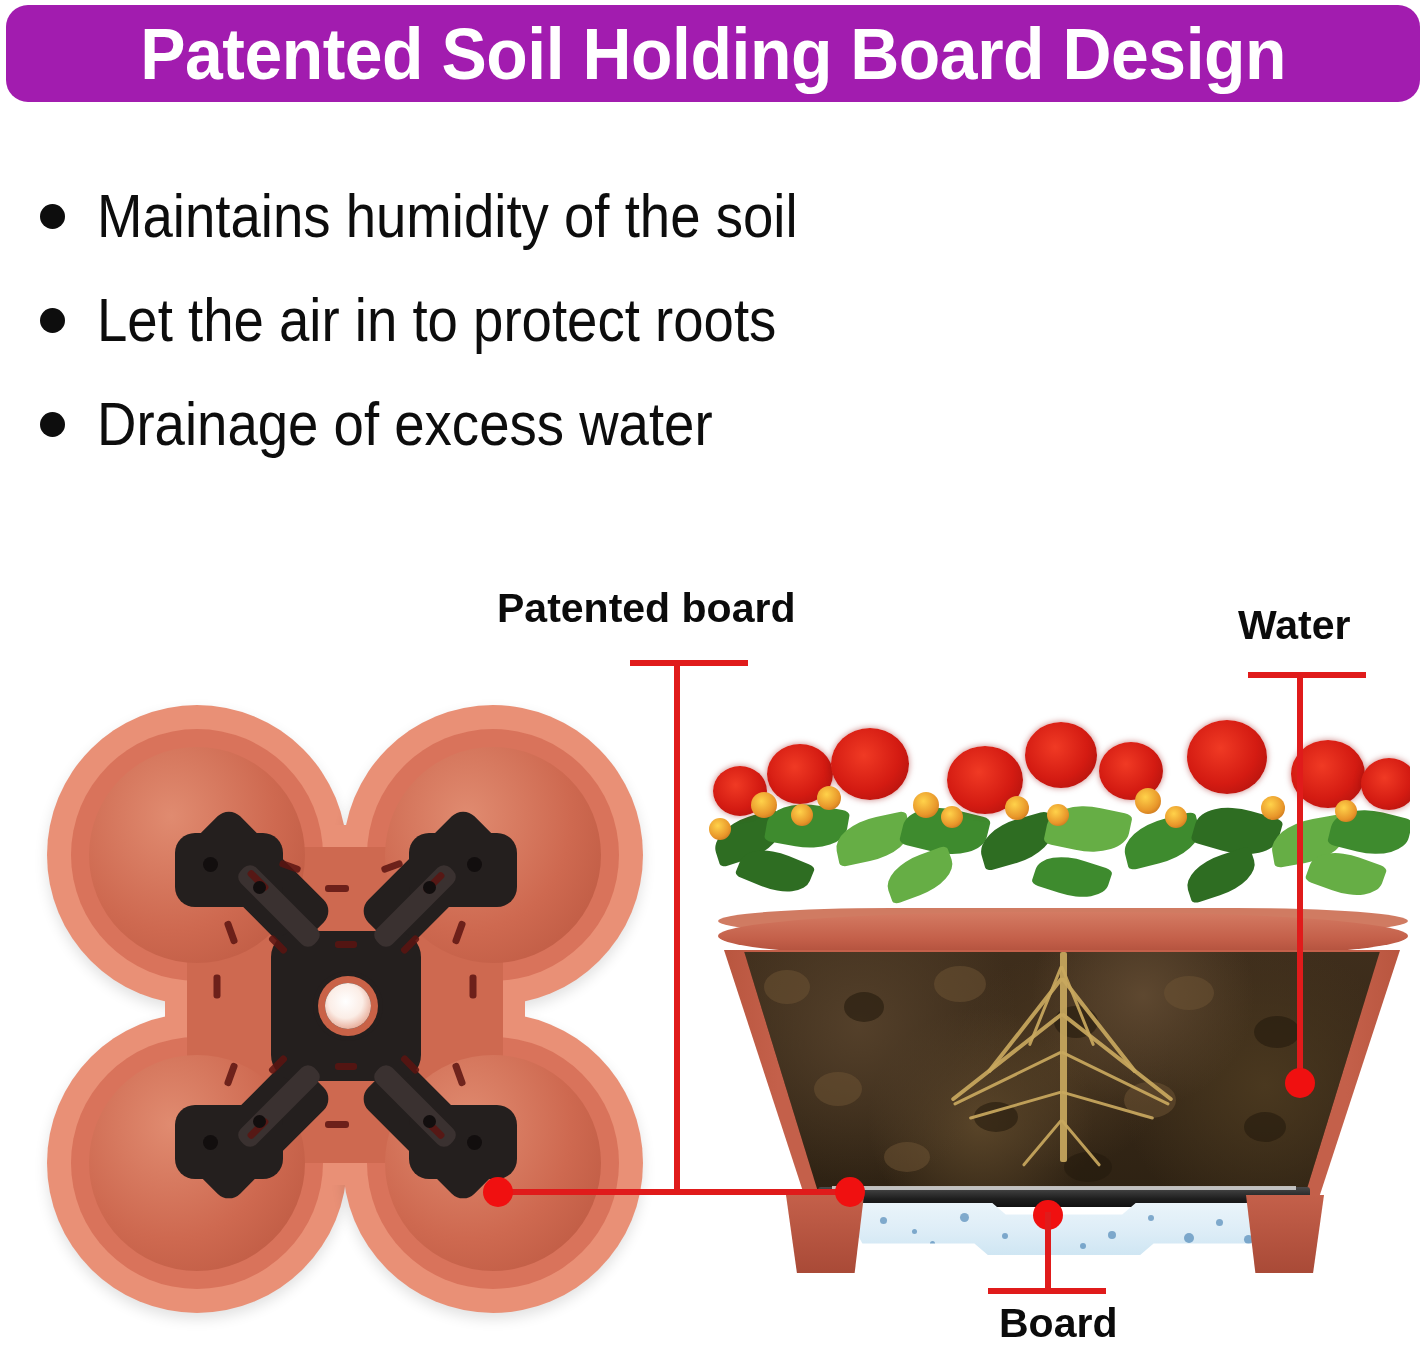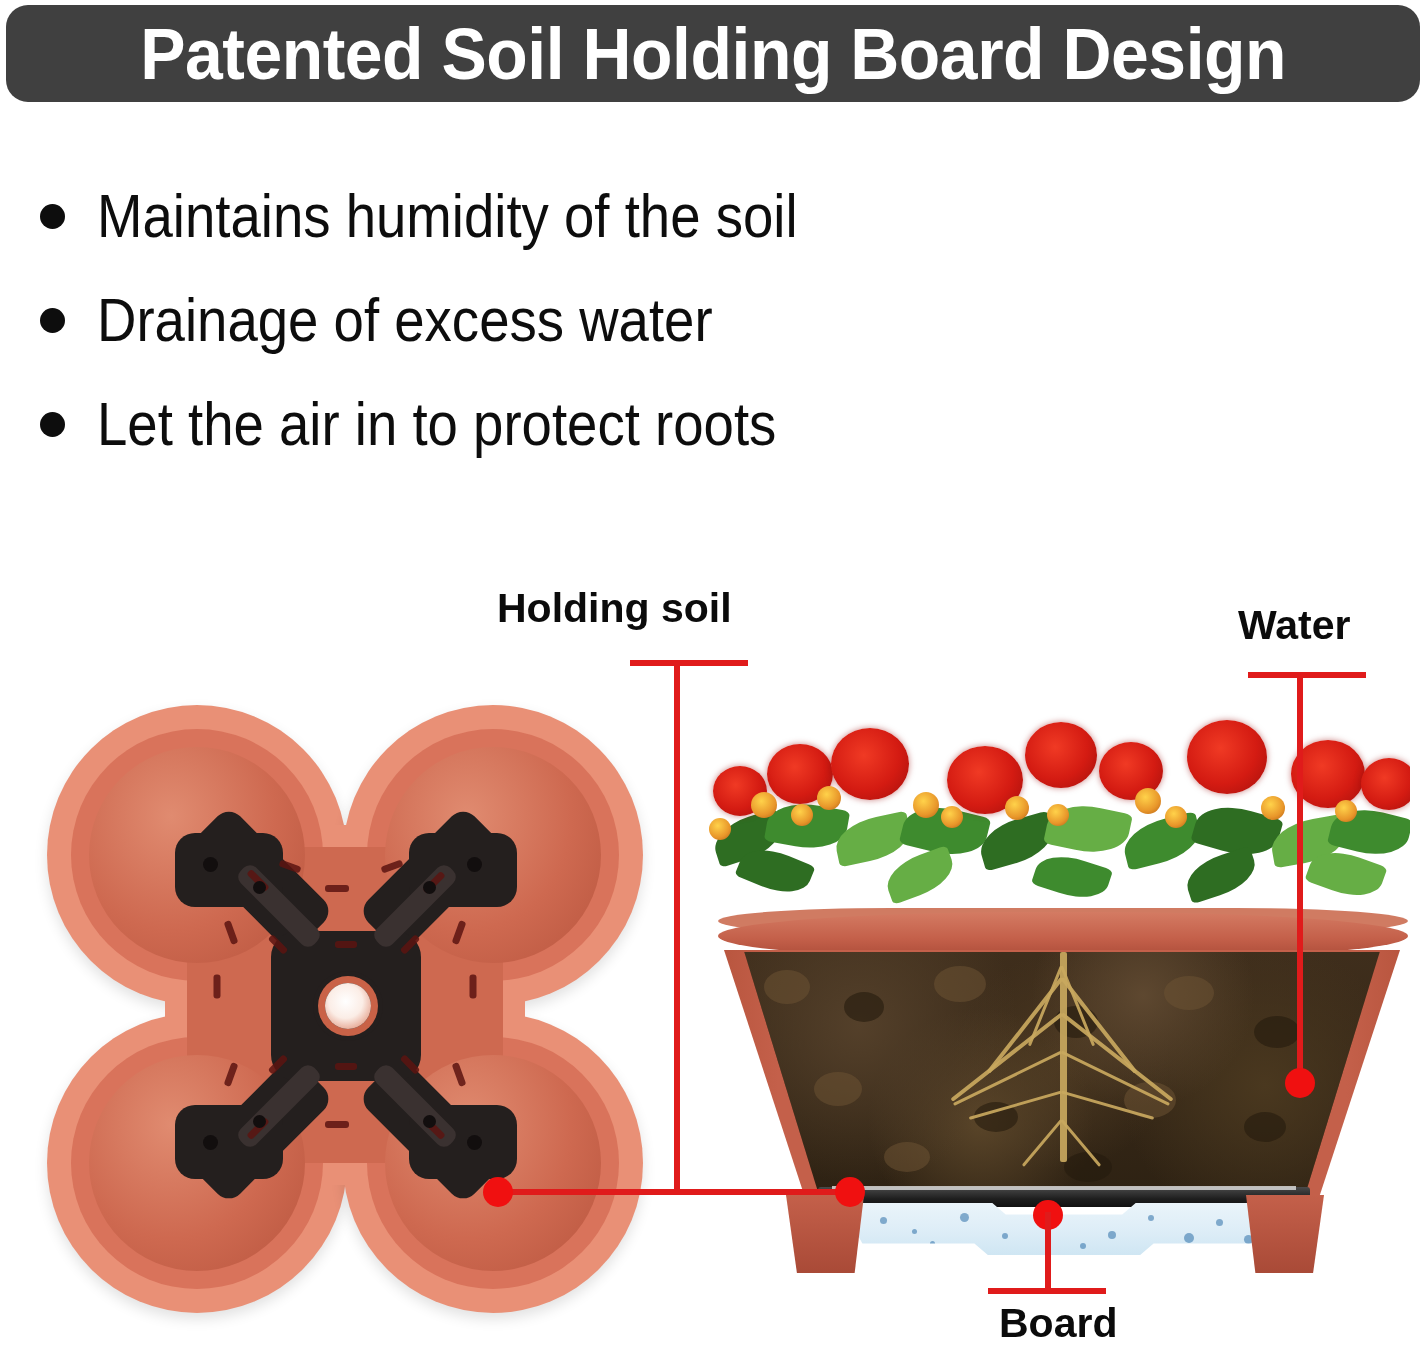--- a/index.html
+++ b/index.html
@@ -16,21 +16,21 @@
   }
 
   
   #banner {
     position: absolute;
     left: 6px;
     top: 5px;
     width: 1414px;
     height: 97px;
     border-radius: 22px;
-    background: #404040;
+    background: #a21caf;
     display: flex;
     align-items: center;
     justify-content: center;
     overflow: hidden;
   }
   #banner-title {
     color: #ffffff;
     font-size: 73px;
     font-weight: bold;
     letter-spacing: -0.5px;
@@ -330,25 +330,25 @@
   <div id="banner-title">Patented Soil Holding Board Design</div>
 </div>
 
 <div id="bullets">
   <div class="bullet-row">
     <span class="bullet-dot"></span>
     <span class="bullet-text">Maintains humidity of the soil</span>
   </div>
   <div class="bullet-row">
     <span class="bullet-dot"></span>
-    <span class="bullet-text">Drainage of excess water</span>
+    <span class="bullet-text">Let the air in to protect roots</span>
   </div>
   <div class="bullet-row">
     <span class="bullet-dot"></span>
-    <span class="bullet-text">Let the air in to protect roots</span>
+    <span class="bullet-text">Drainage of excess water</span>
   </div>
 </div>
 
 <div id="planter-top">
 
   <div class="lobe-outer" style="left:2px;   top:0px;   width:300px; height:300px;"></div>
   <div class="lobe-outer" style="left:298px; top:0px;   width:300px; height:300px;"></div>
   <div class="lobe-outer" style="left:2px;   top:308px; width:300px; height:300px;"></div>
   <div class="lobe-outer" style="left:298px; top:308px; width:300px; height:300px;"></div>
 
@@ -513,21 +513,21 @@
     <div class="bubble" style="left:404px; top:32px; width:9px;  height:9px;"></div>
     <div class="bubble" style="left:424px; top:14px; width:6px;  height:6px;"></div>
     <div class="bubble" style="left:90px;  top:38px; width:5px;  height:5px;"></div>
     <div class="bubble" style="left:240px; top:40px; width:6px;  height:6px;"></div>
   </div>
 
   <div class="foot" id="foot-left"></div>
   <div class="foot" id="foot-right"></div>
 </div>
 
-<div class="callout-label" id="label-holding-board">Holding soil</div>
+<div class="callout-label" id="label-holding-board">Patented board</div>
 <div class="callout-label" id="label-soil">Water</div>
 <div class="callout-label" id="label-water">Board</div>
 
 <div class="lead-h" style="left:630px; top:660px;  width:118px;"></div>
 <div class="lead-v" style="left:674px; top:660px;  height:535px;"></div>
 <div class="lead-h" style="left:498px; top:1189px; width:352px;"></div>
 <div class="lead-dot" style="left:483px; top:1177px;"></div>
 <div class="lead-dot" style="left:835px; top:1177px;"></div>
 
 <div class="lead-h" style="left:1248px; top:672px; width:118px;"></div>

